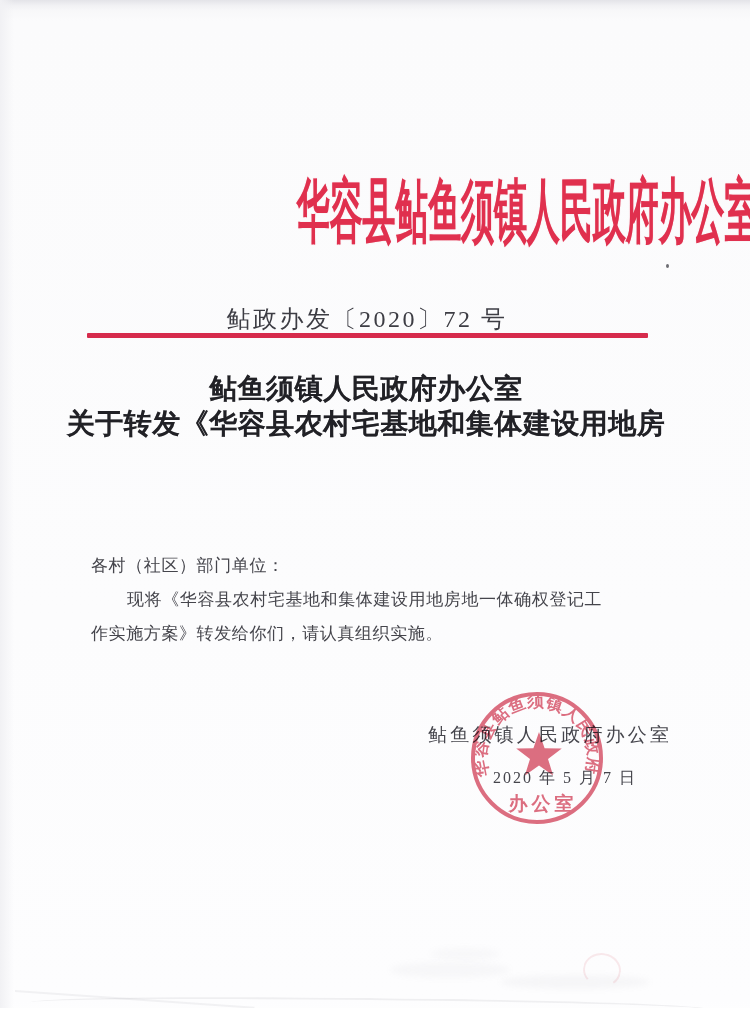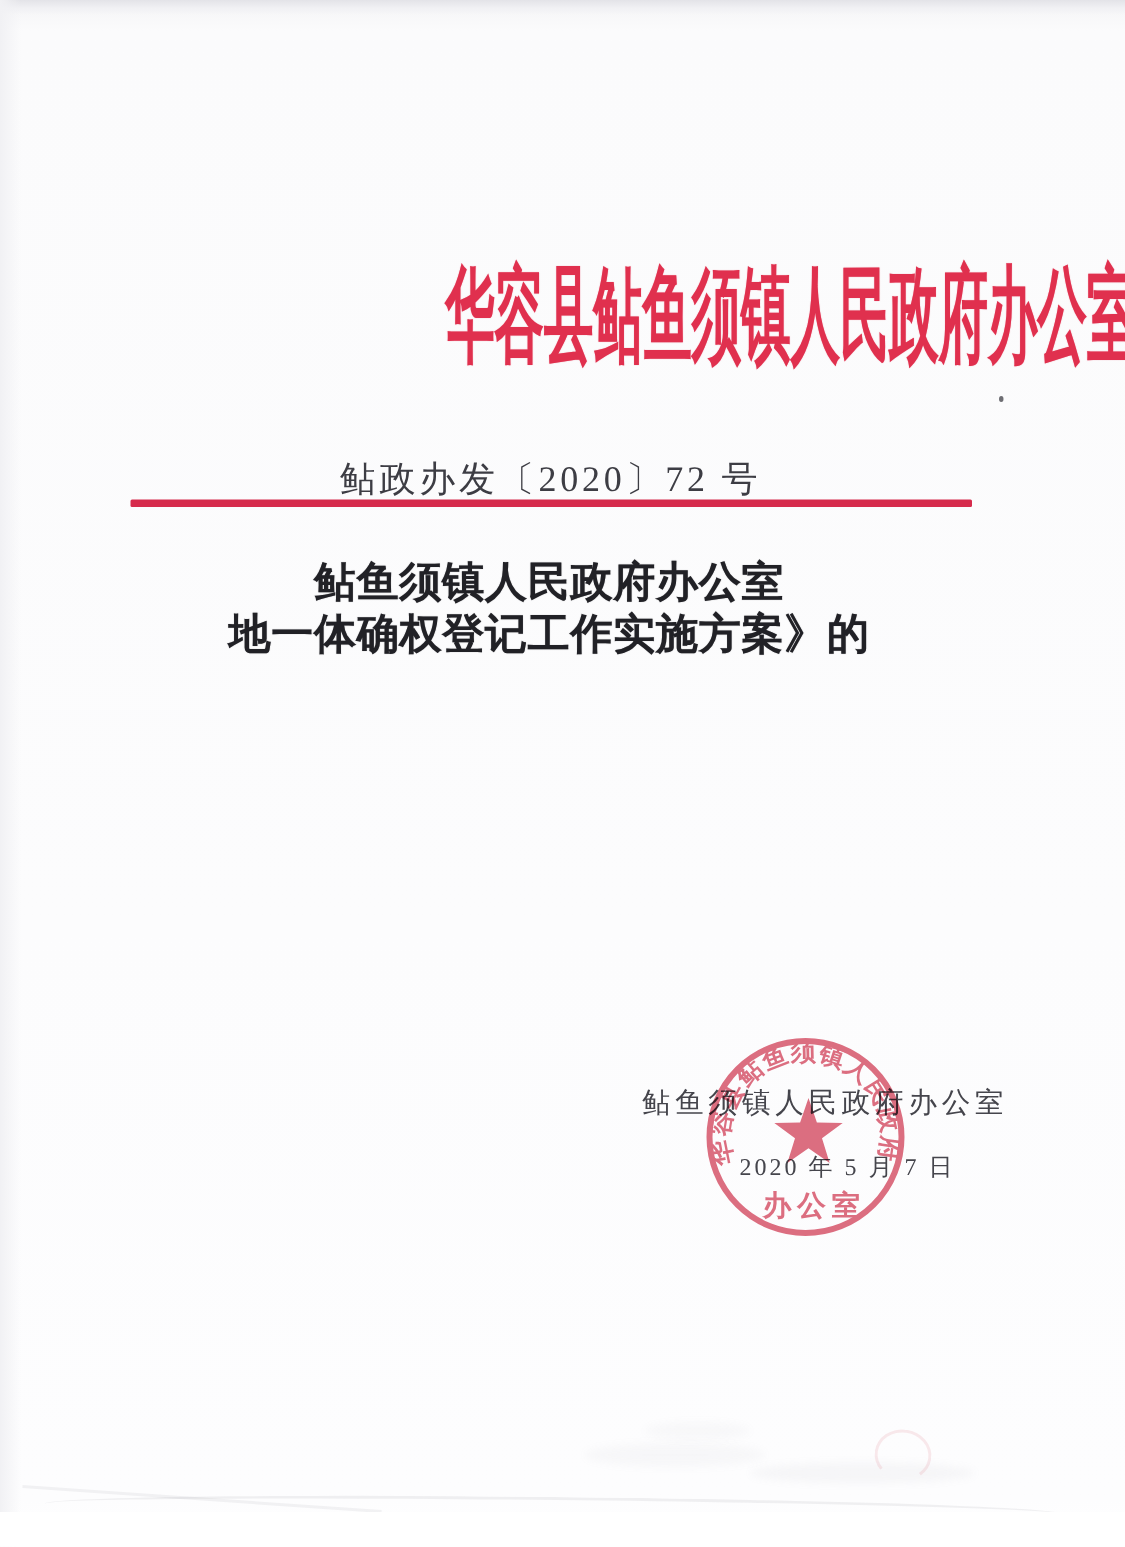--- a/index.html
+++ b/index.html
@@ -114,23 +114,27 @@
   <div class="header-title">
     <span class="squeeze">华容县鲇鱼须镇人民政府办公室文件</span>
   </div>
 
   <div class="doc-number">鲇政办发〔2020〕72 号</div>
 
   <div class="red-rule"></div>
 
   <div class="title-block">
     <div>鲇鱼须镇人民政府办公室</div>
-    <div>地一体确权登记工作实施方案》的</div>
+    <div>关于转发《华容县农村宅基地和集体建设用地房</div>
   </div>
 
+  <div class="body-block">
+    <div class="salutation">各村（社区）部门单位：</div>
+    <div class="para">现将《华容县农村宅基地和集体建设用地房地一体确权登记工作实施方案》转发给你们，请认真组织实施。</div>
+  </div>
 
   <div class="sig-org">鲇鱼须镇人民政府办公室</div>
   <div class="sig-date">2020 年 5 月 7 日</div>
 
   <svg class="seal" viewBox="0 0 144 144" xmlns="http://www.w3.org/2000/svg">
     <circle cx="72" cy="72" r="64" fill="none" stroke="#d9556b" stroke-width="4"></circle>
     <defs>
       <path id="sealArc" d="M 24.1 89.4 A 51 51 0 1 1 119.9 89.4" fill="none"></path>
     </defs>
     <text font-size="16.5" fill="#d9556b" font-weight="bold" font-family="Liberation Serif, DejaVu Serif, serif">

